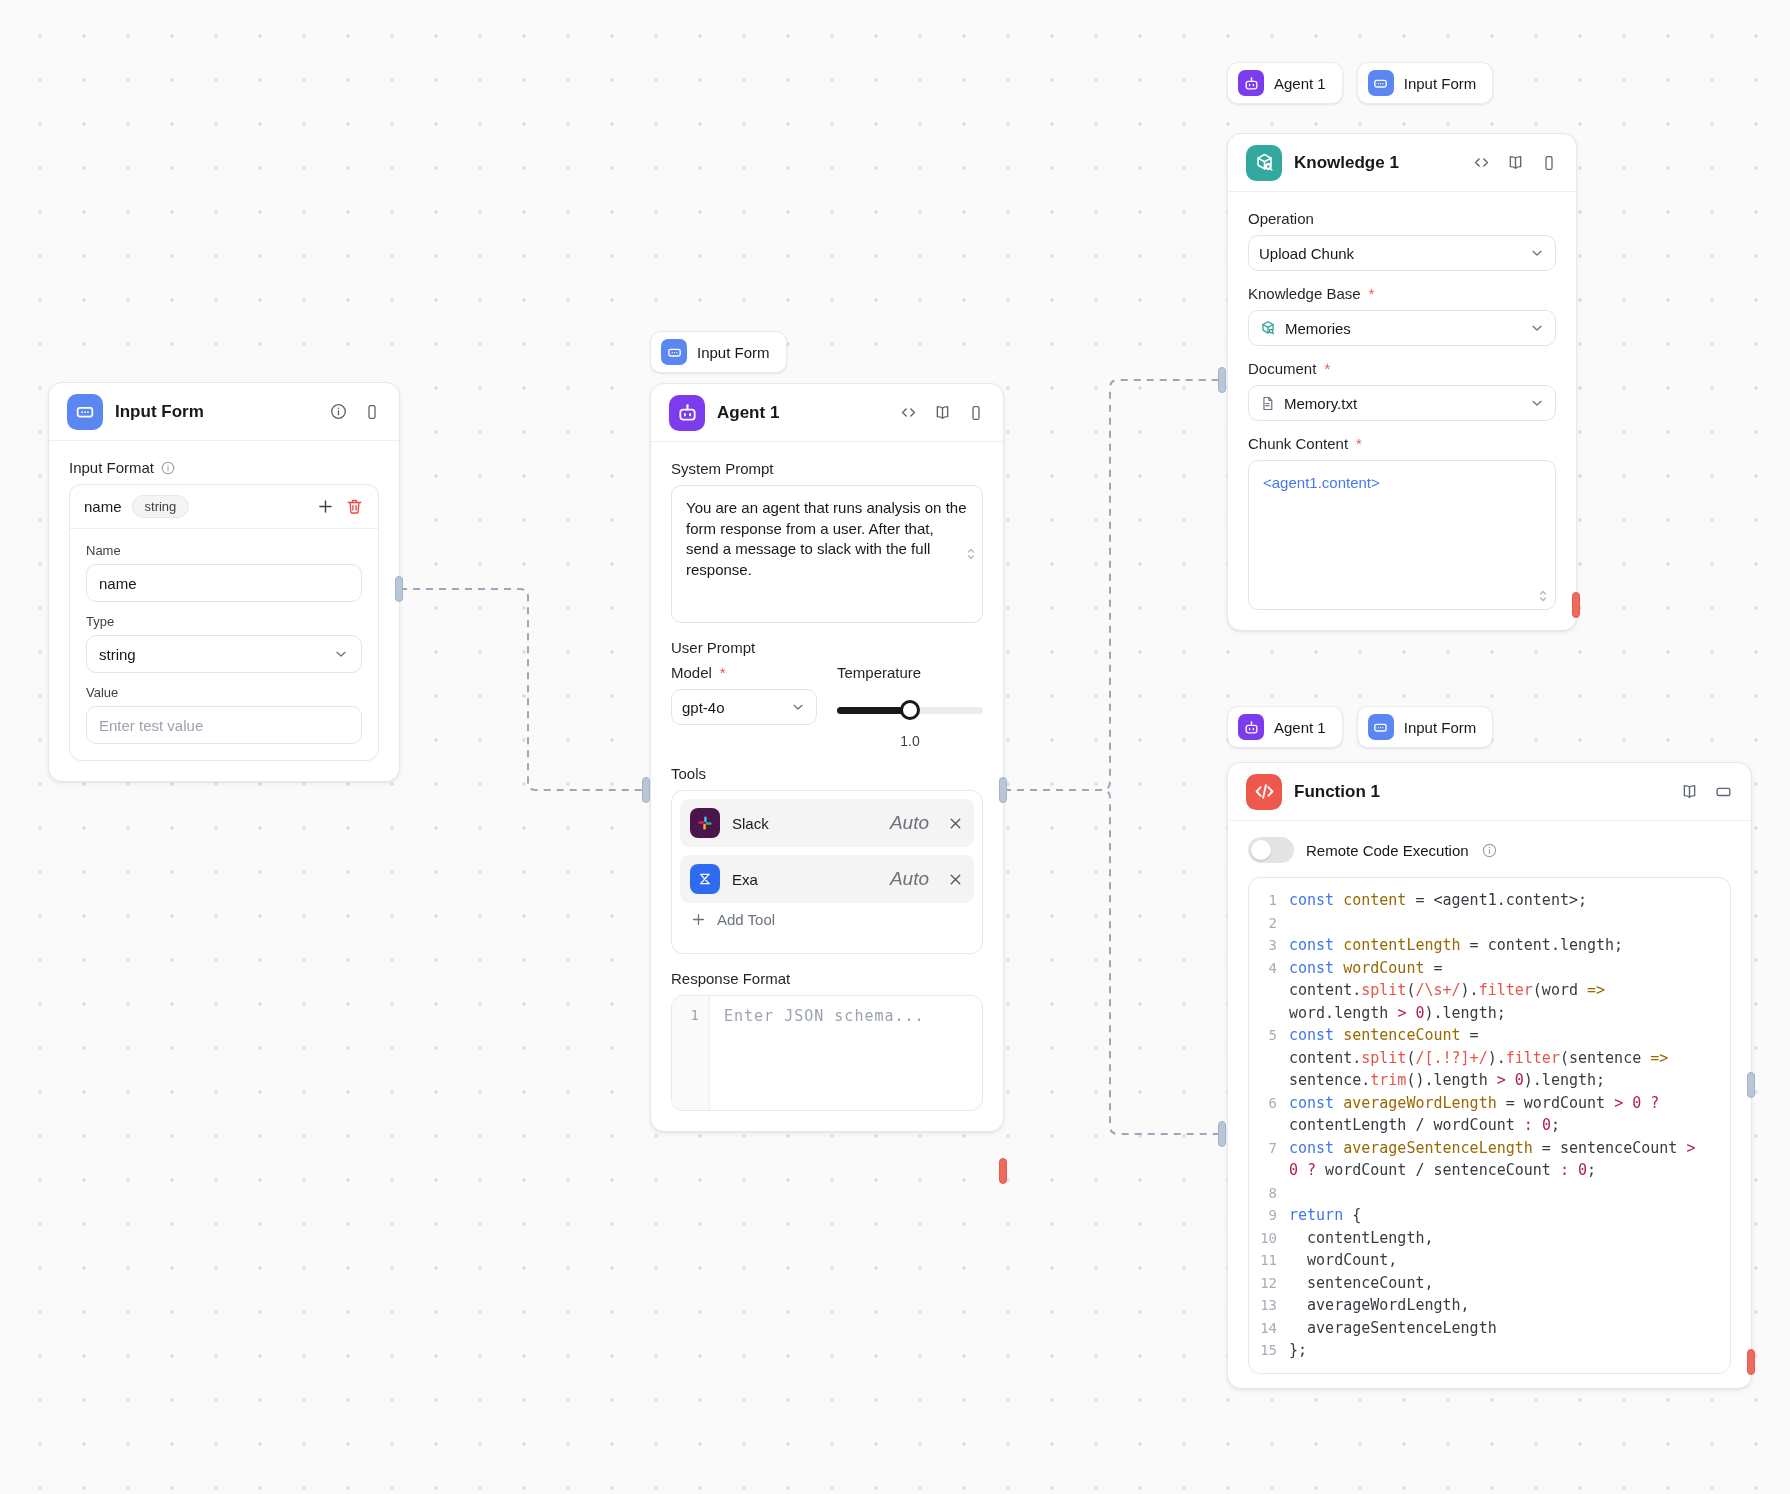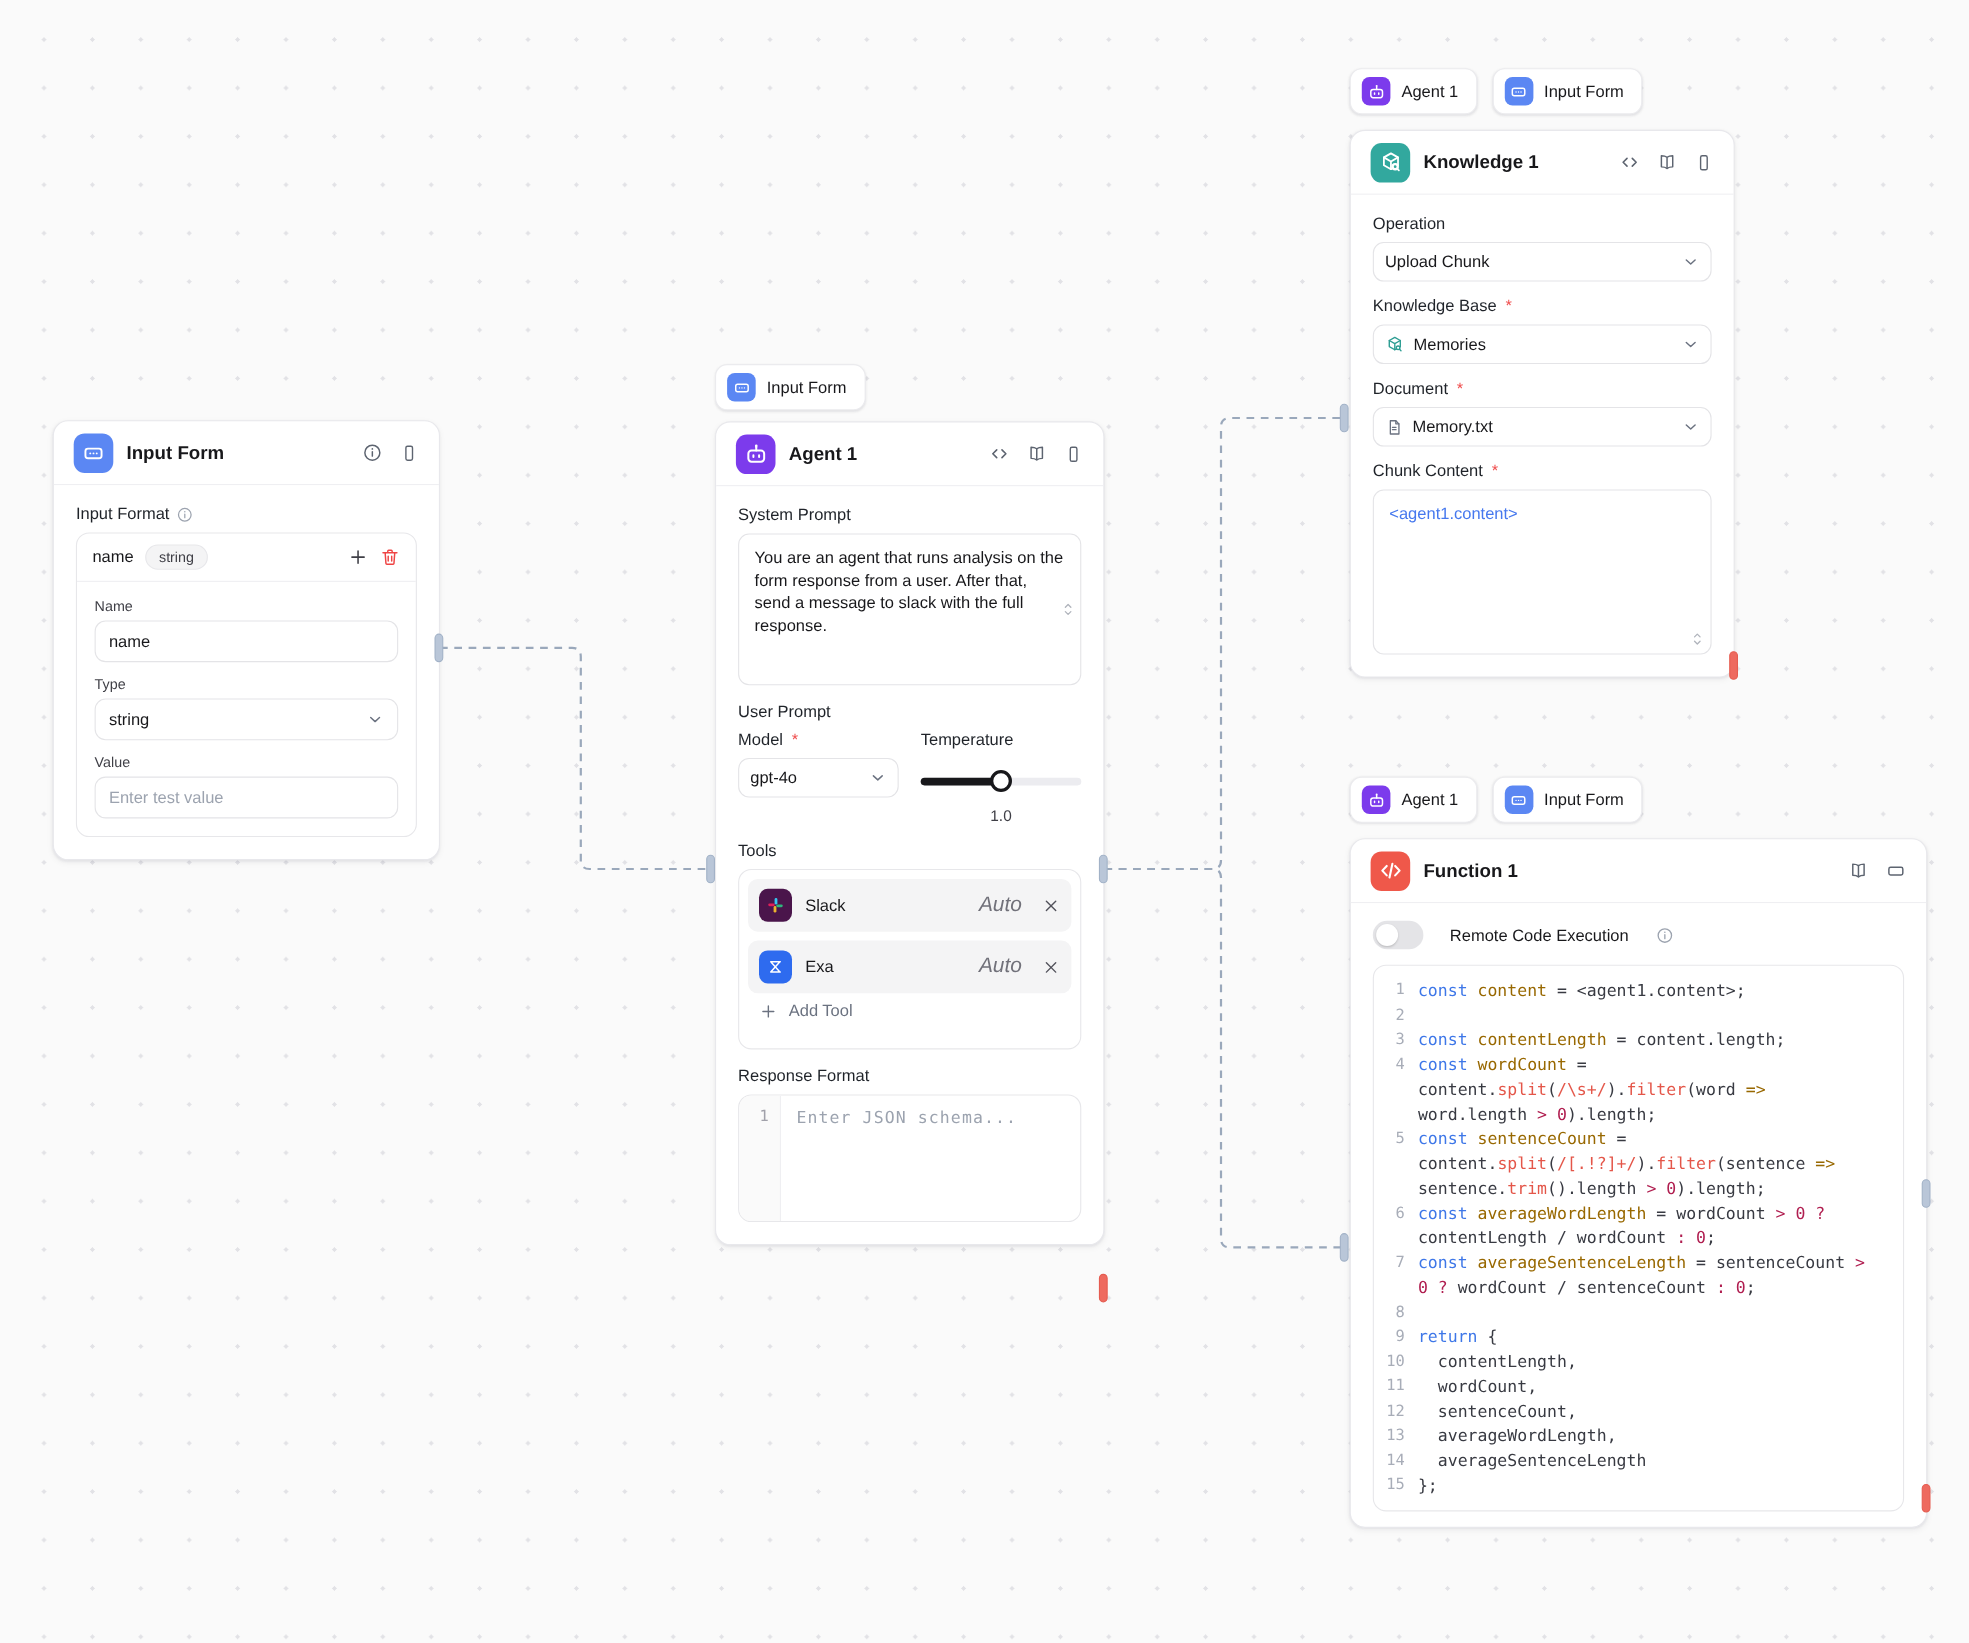--- a/index.html
+++ b/index.html
@@ -84,29 +84,29 @@
   .toolrow .tname { font-size:15px; font-weight:500; flex:1; }
   .toolrow .auto { font-size:19px; color:#71717a; margin-right:6px;font-style:italic; }
   .tool-ic { width:30px; height:30px; border-radius:8px; display:flex; align-items:center; justify-content:center; flex:none; }
   .addtool { display:flex; gap:10px; height:34px; padding:0 10px; color:#6b7280; font-size:15px; cursor:pointer; border-radius:8px; }
   .codecard { border:1px solid #e7e7ea; border-radius:12px; overflow:hidden; display:flex; height:116px;
     font-family:"DejaVu Sans Mono","Liberation Mono",monospace; font-size:15px; }
   .codecard .gutter { width:38px; background:#fafafa; border-right:1px solid #efeff2; color:#a1a1aa; text-align:right; padding:11px 10px 0 0; font-size:14px; }
   .codecard .ph { color:#9ca3af; padding:11px 0 0 14px; letter-spacing:1px; }
 
   
-  .node-knowledge { left:1227px; top:118px; width:350px; }
+  .node-knowledge { left:1227px; top:133px; width:350px; }
   .kgap { margin-bottom:14px; }
   .ta-chunk { height:150px; }
   .mini-ic { display:flex; color:#2f9e94; }
   .doc-ic { display:flex; color:#6b7280; }
 
   
   .node-function { left:1227px; top:762px; width:525px; }
-  .togglerow { display:flex; align-items:center; gap:24px; padding:16px 20px 14px; }
+  .togglerow { display:flex; align-items:center; gap:12px; padding:16px 20px 14px; }
   .toggle { width:46px; height:26px; border-radius:999px; background:#e4e4e7; position:relative; cursor:pointer; flex:none; }
   .toggle .knob { position:absolute; left:3px; top:3px; width:20px; height:20px; border-radius:50%; background:#fff;
     box-shadow:0 1px 2px rgba(0,0,0,.18); }
   .togglerow .tl { font-size:15px; font-weight:500; }
   .fn-codecard { margin:0 20px 14px; border:1px solid #e7e7ea; border-radius:12px; padding:11px 6px 11px 0;
     font-family:"DejaVu Sans Mono","Liberation Mono",monospace; font-size:15px; background:#fff; }
   .crow { display:flex; min-height:22.5px; line-height:22.5px; }
   .crow .ln { width:40px; flex:none; text-align:right; padding-right:12px; color:#a8adb8; font-size:14px; }
   .crow .ct { white-space:pre; }
   .tk-kw { color:#3e77e8; }

